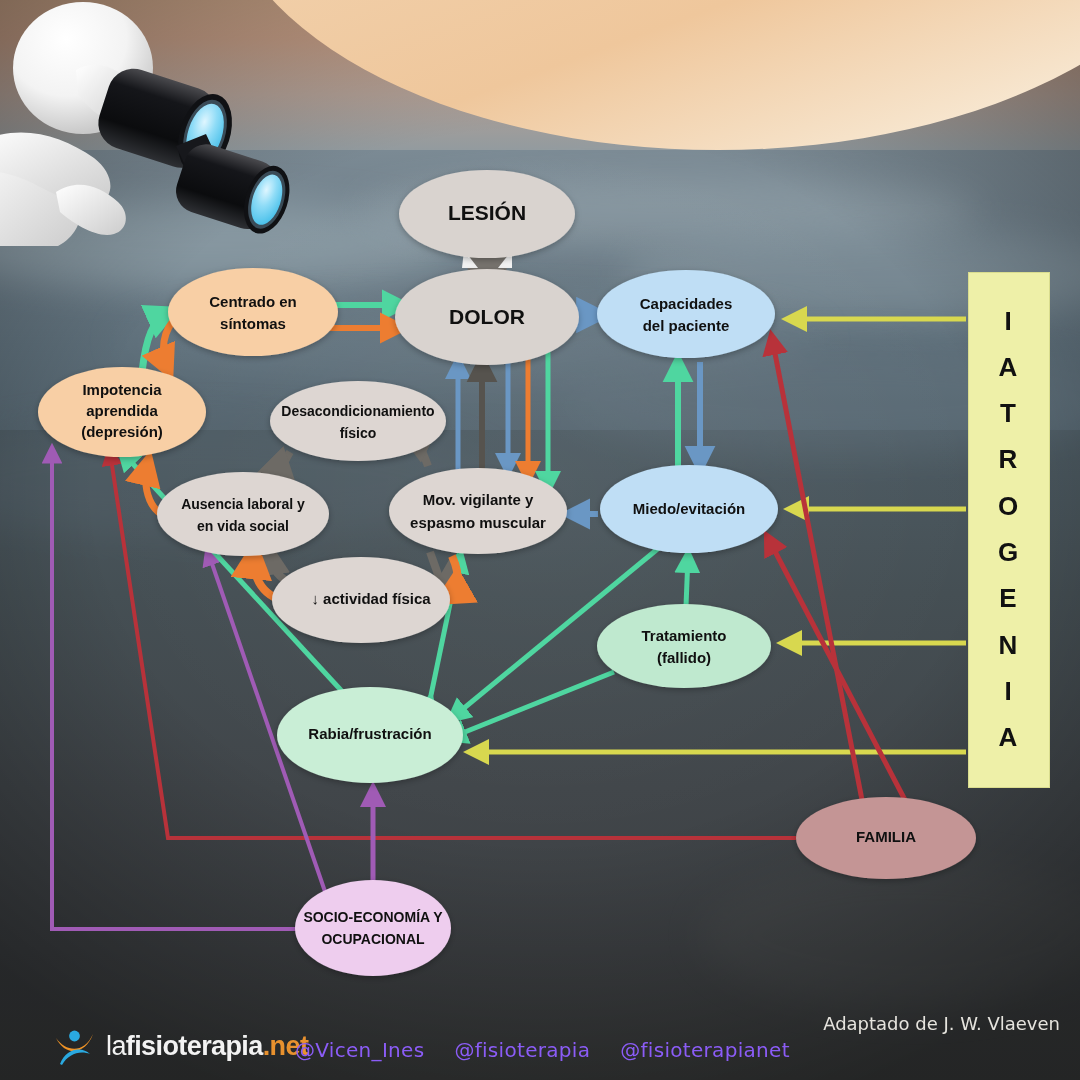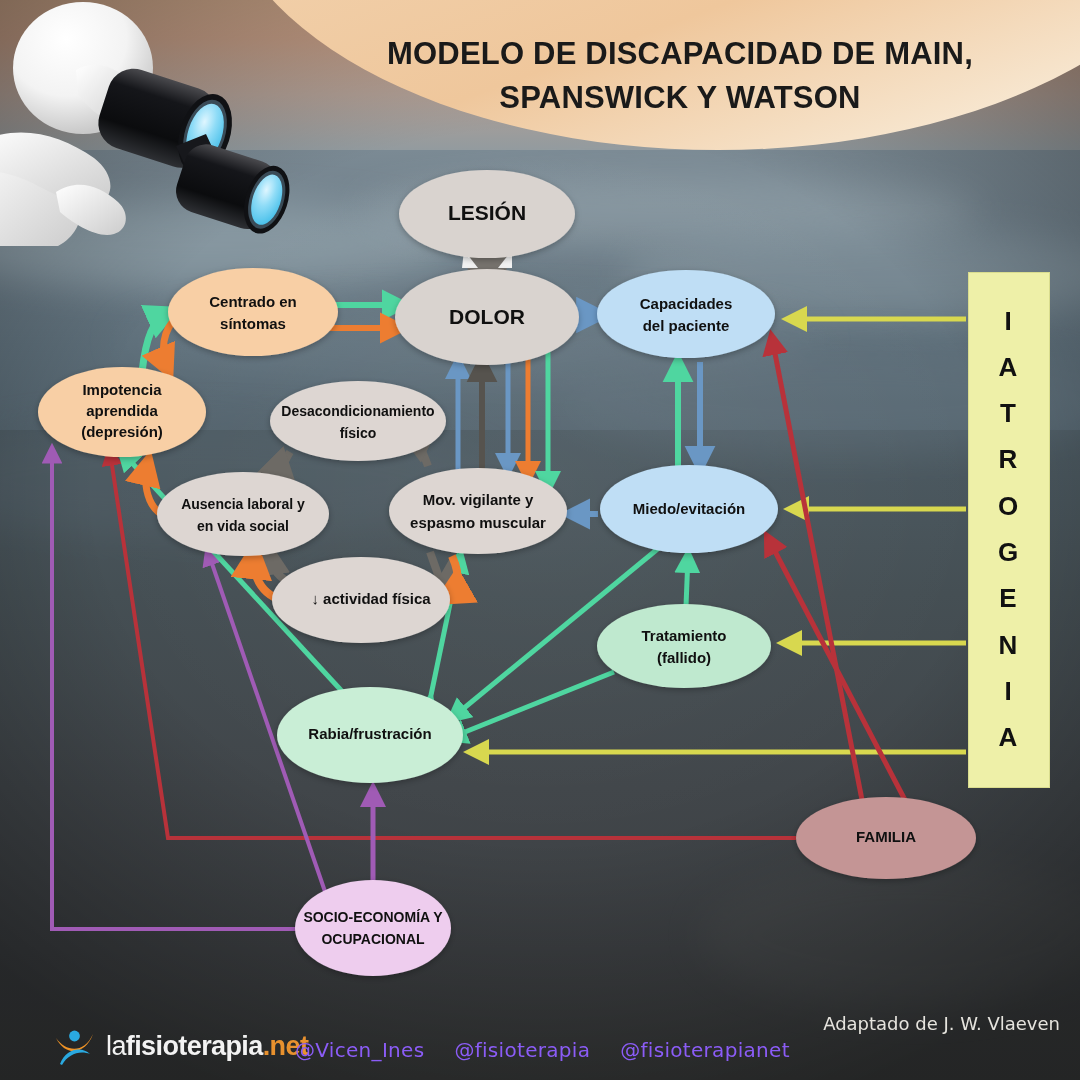--- a/index.html
+++ b/index.html
@@ -85,24 +85,20 @@
     <div class="cloudband" style="left:360px;top:175px;width:620px;height:70px;background:#a7b6bd;opacity:.38;"></div>
     <div class="cloudband" style="left:620px;top:225px;width:520px;height:95px;background:#8fa0a9;opacity:.42;"></div>
     <div class="cloudband" style="left:120px;top:300px;width:700px;height:80px;background:#6f808b;opacity:.35;"></div>
     <div class="cloudband" style="left:560px;top:345px;width:560px;height:110px;background:#63737e;opacity:.40;"></div>
     <div class="cloudband" style="left:-100px;top:420px;width:600px;height:120px;background:#55636c;opacity:.35;"></div>
     <div class="cloudband" style="left:700px;top:860px;width:420px;height:150px;background:#4a4d4e;opacity:.45;"></div>
     <div class="vig"></div>
   </div>
 
   <div class="header-blob"></div>
-  <div class="title">
-    <div>MODELO DE DISCAPACIDAD DE MAIN,</div>
-    <div>SPANSWICK Y WATSON</div>
-  </div>
 
   <svg class="figure" viewBox="0 0 300 250">
     <defs>
       <radialGradient id="headG" cx="38%" cy="28%" r="72%">
         <stop offset="0%" stop-color="#ffffff"></stop>
           <stop offset="60%" stop-color="#f3f3f3"></stop>
         <stop offset="100%" stop-color="#c9c9c9"></stop>
       </radialGradient>
       <linearGradient id="armG" x1="0" y1="0" x2="1" y2="1">
         <stop offset="0%" stop-color="#ffffff"></stop>

